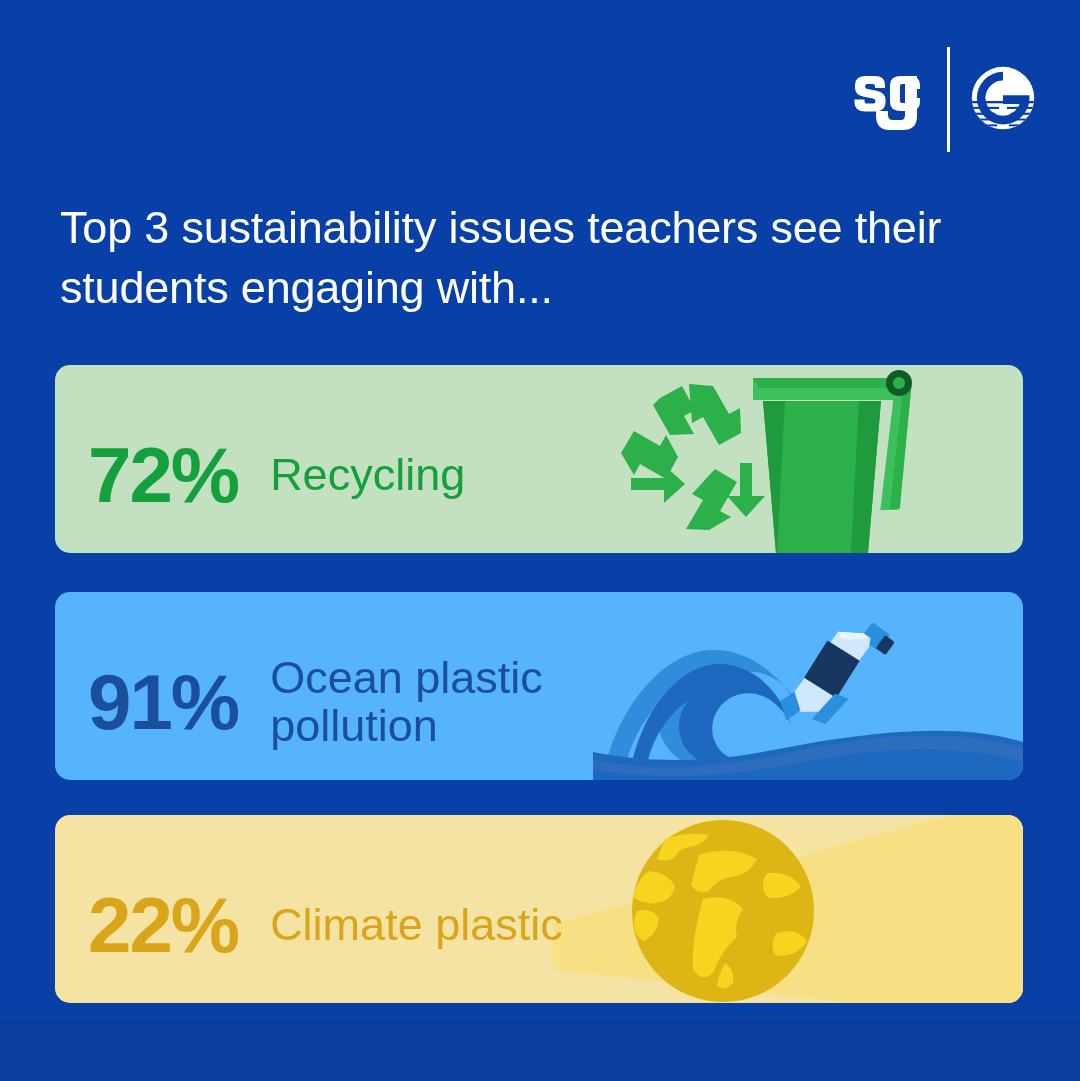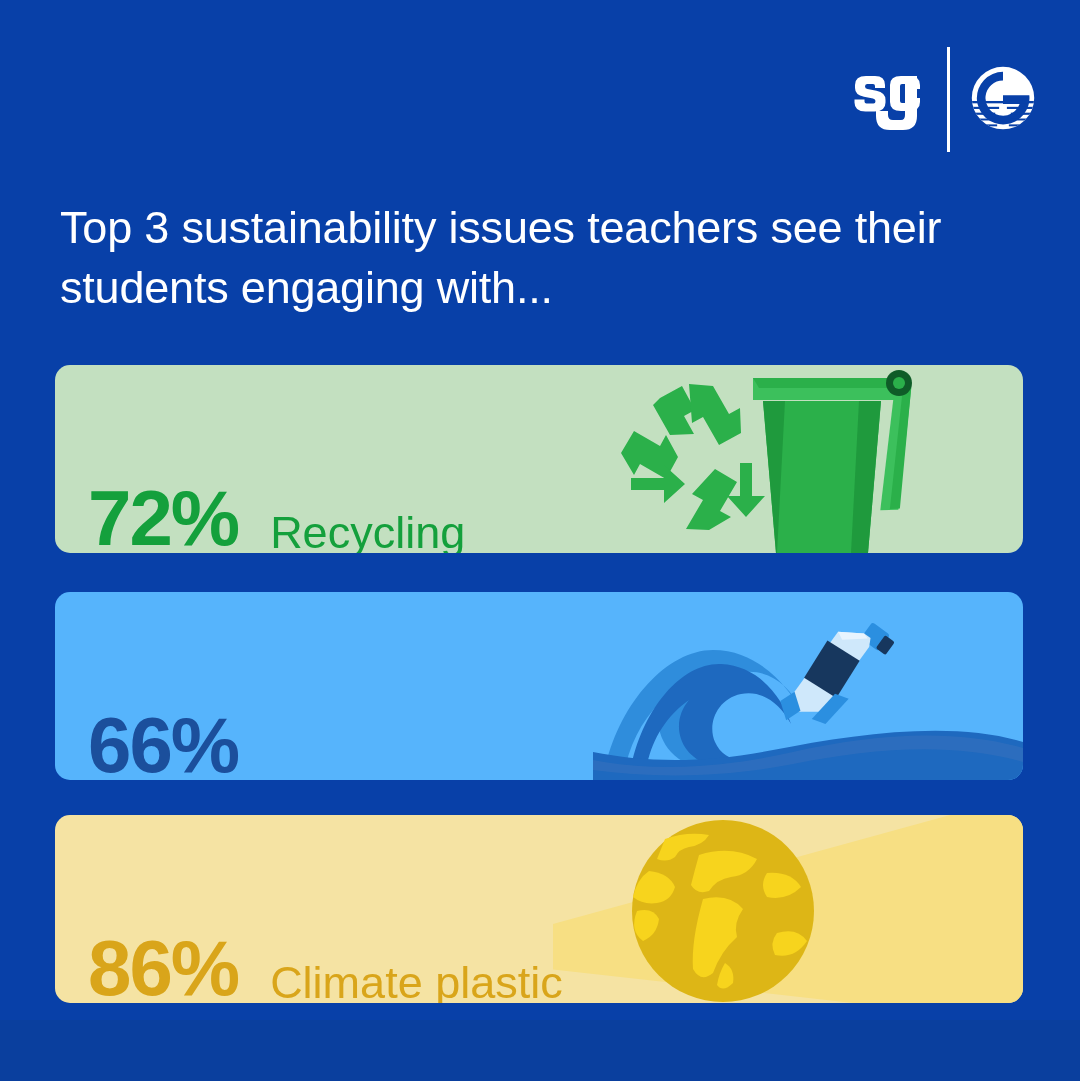--- a/index.html
+++ b/index.html
@@ -68,24 +68,24 @@
     border-radius: 15px;
     overflow: hidden;
   }
   .card-green  { top: 365px; background: #c3e0c0; }
   .card-blue   { top: 592px; background: #56b4fc; }
   .card-yellow { top: 815px; background: #f5e3a3; }
 
   .card-text {
     position: absolute;
     left: 33px;
-    top: 4px;
+    top: 16px;
     height: 100%;
     display: flex;
-    align-items: flex-end;
+    align-items: center;
     z-index: 5;
   }
   .pct {
     font-size: 78px;
     font-weight: 700;
     line-height: 1;
     letter-spacing: -2px;
     white-space: nowrap;
   }
   .card-label {
@@ -210,21 +210,22 @@
           <rect x="40" y="-3" width="12" height="16" rx="2" fill="#17375e"></rect>
           <path fill="#cfe8fb" d="M0 22 L22 8 L30 8 L34 16 L34 96 L12 112 L0 98 z"></path>
           <path fill="#e8f4fe" d="M0 22 L22 8 L28 10 L8 26 z"></path>
           <rect x="-2" y="34" width="38" height="44" fill="#17375e" transform="rotate(-4 16 56)"></rect>
           <path fill="#2b8fe0" d="M34 74 L48 70 L44 104 L30 108 z"></path>
           <path fill="#2b8fe0" d="M0 96 L16 108 L10 124 L-6 112 z"></path>
         </g>
       </svg>
     </div>
     <div class="card-text">
-      <span class="pct">66%</span>
+      <span class="pct">91%</span>
+      <span class="card-label">Ocean plastic pollution</span>
     </div>
   </div>
 
   <div class="card card-yellow">
     <div class="card-art art-climate">
       <svg class="art-svg" viewBox="0 0 470 188" preserveAspectRatio="xMidYMid slice">
 
         <path fill="#f7df83" d="M470 -20 L470 188 L300 188 L-40 150 L-40 120 z"></path>
 
         <g>
@@ -236,18 +237,18 @@
             <path d="M84 96 q16-4 22 8 -2 16 -16 22 -14-10 -6-30 z"></path>
             <path d="M150 84 q26-6 40 10 -10 14 -6 28 -16 14 -24 36 -12 10 -20-4 -2-28 10-70 z"></path>
             <path d="M172 148 q10 6 8 20 -10 10 -16 2 2-12 8-22 z"></path>
             <path d="M214 58 q24-2 34 14 -14 14 -34 10 -8-12 0-24 z"></path>
             <path d="M224 118 q20-6 30 8 -12 18 -32 14 -6-12 2-22 z"></path>
           </g>
         </g>
       </svg>
     </div>
     <div class="card-text">
-      <span class="pct">86%</span>
+      <span class="pct">22%</span>
       <span class="card-label">Climate plastic</span>
     </div>
   </div>
 
 </div>
 
 </body></html>

